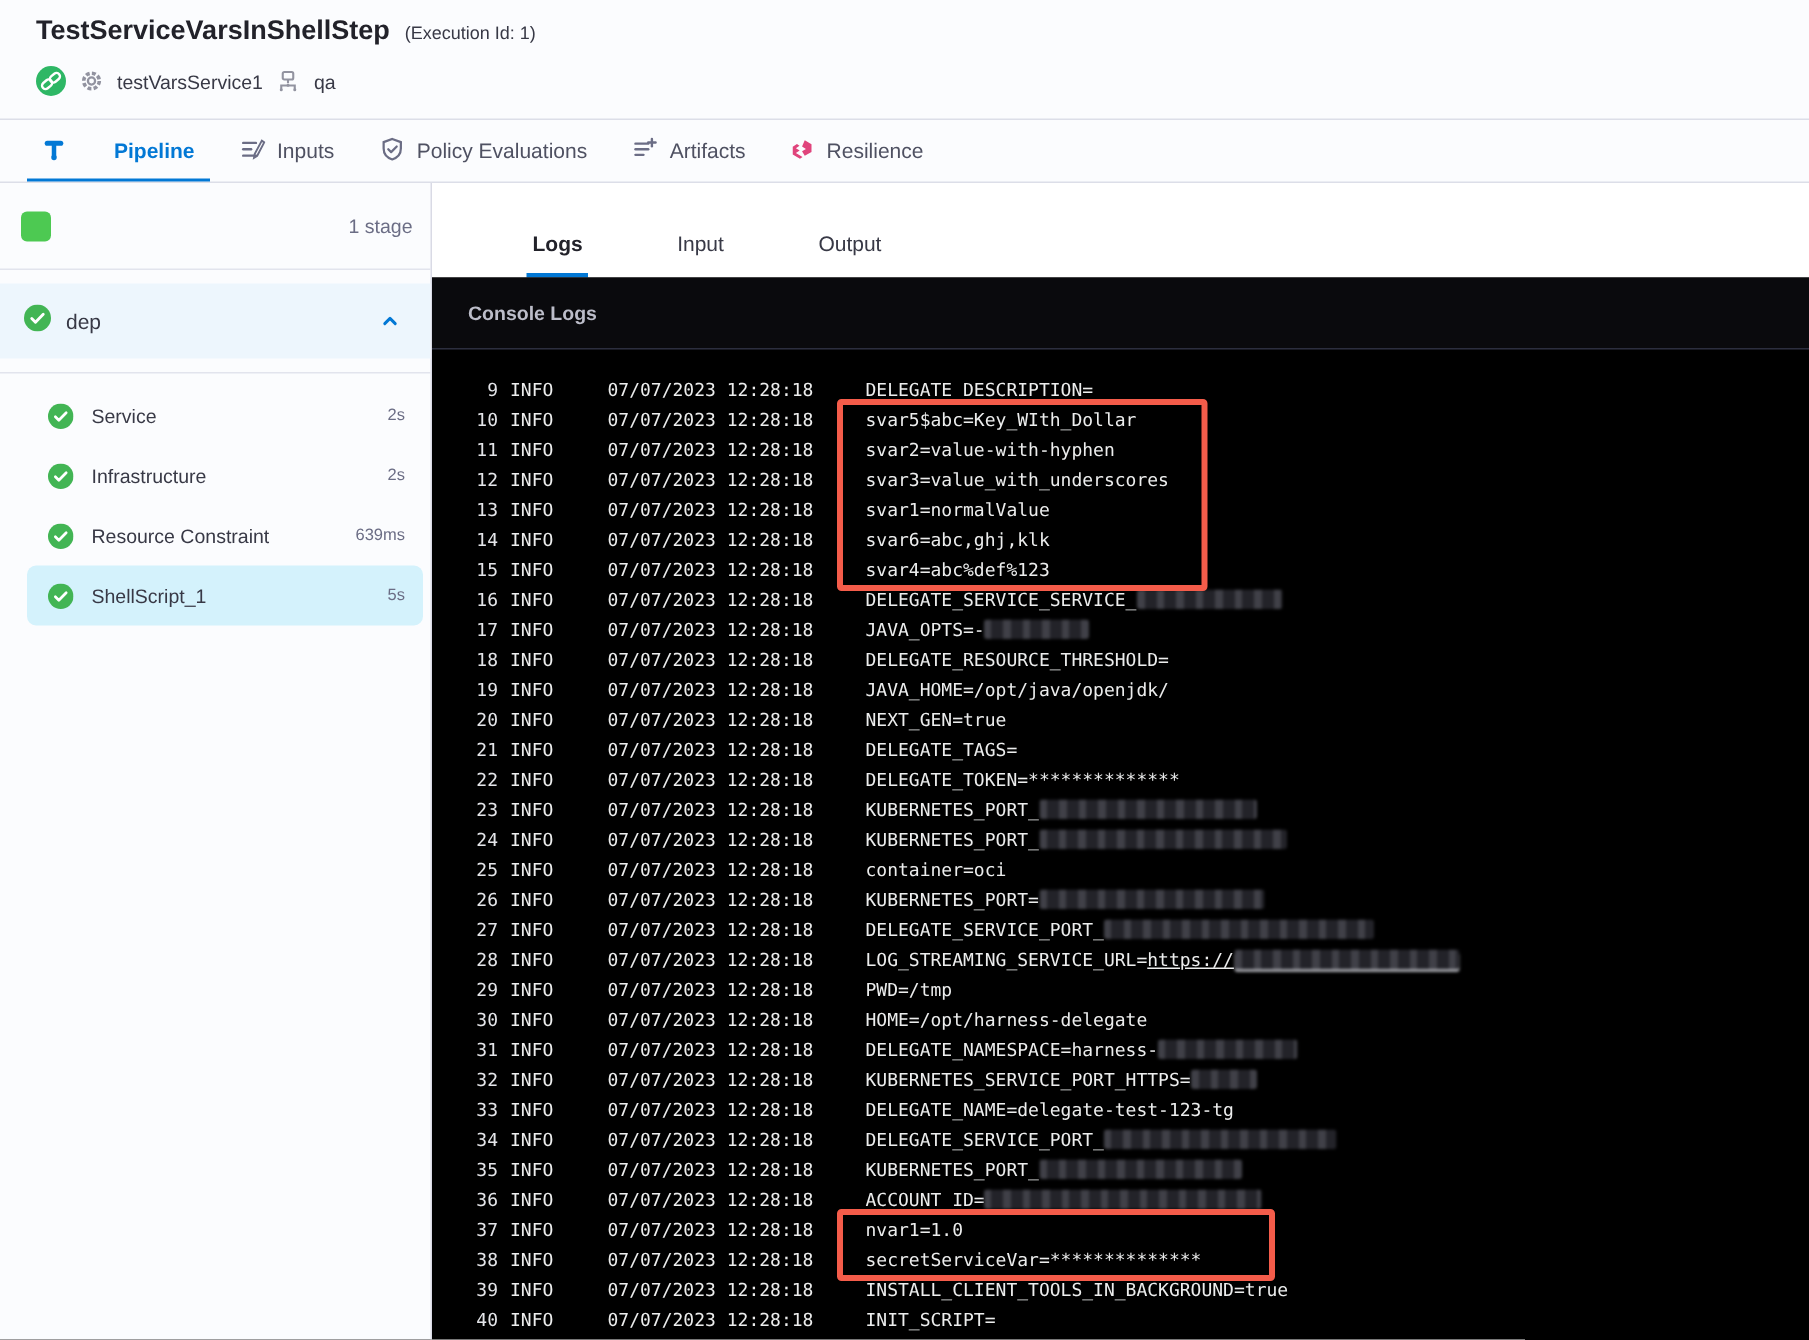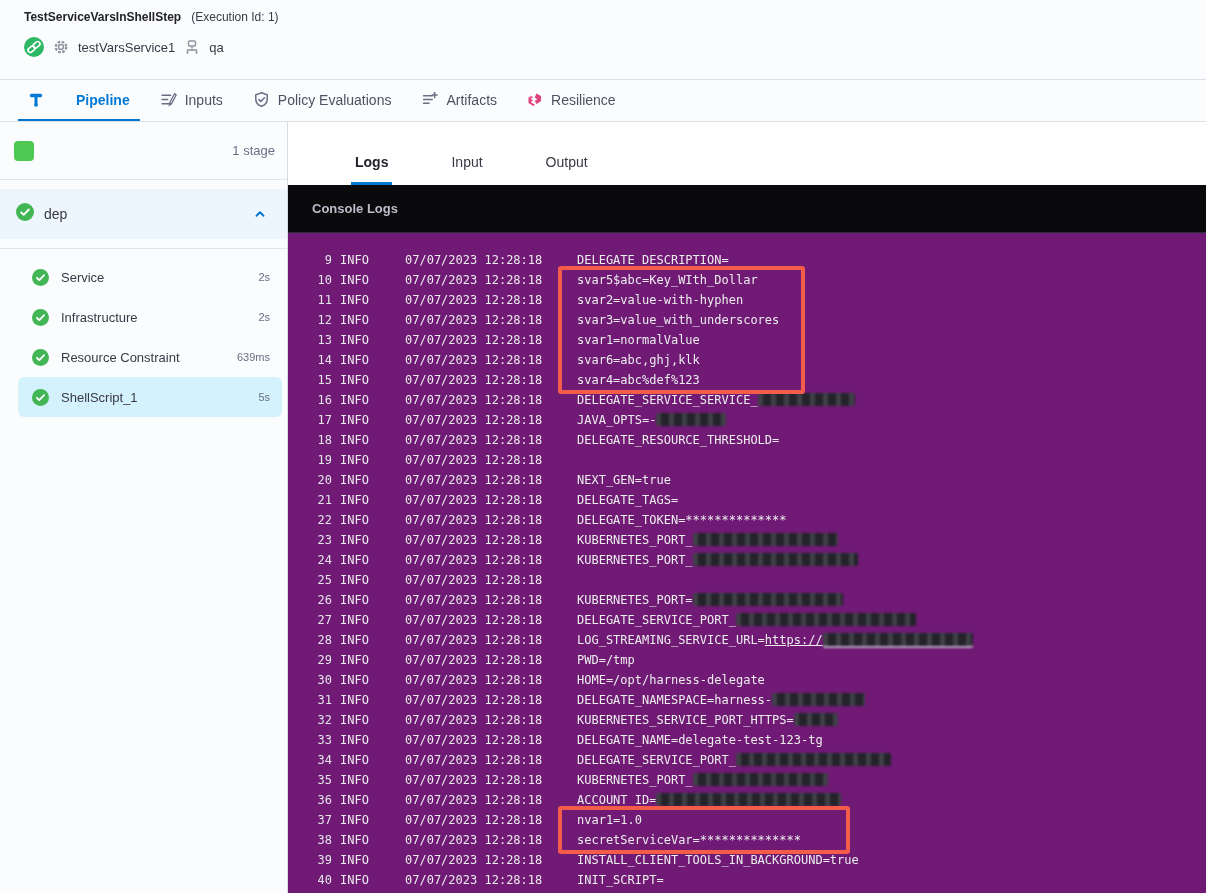--- a/index.html
+++ b/index.html
@@ -5,21 +5,21 @@
   * { box-sizing: border-box; }
   html,body { margin:0; padding:0; }
   body {
     width:1206px; height:893px; overflow:hidden;
     font-family:"Liberation Sans", sans-serif;
     background:#ffffff; color:#22222a;
   }
   
   .header { height:80px; background:#fbfcfe; border-bottom:1px solid #dcdee8; padding:10px 24px 0 24px; }
   .title-row { display:flex; align-items:baseline; gap:10px; }
-  .page-title { font-size:12px; font-weight:700; color:#22222a; margin:0; }
+  .page-title { font-size:18px; font-weight:700; color:#22222a; margin:0; }
   .exec-id { font-size:12px; color:#383946; }
   .meta-row { display:flex; align-items:center; gap:9px; margin-top:13px; }
   .meta-row .meta-label { font-size:13px; color:#383946; }
   .meta-row .micon { display:flex; align-items:center; }
   
   .main-tabs { height:42px; background:#fbfcfe; border-bottom:1px solid #dcdee8; display:flex; align-items:stretch; gap:10px; padding-left:18px; }
   .main-tab { display:flex; align-items:center; gap:8px; padding:0 10px; font-size:14px; color:#4f5162; cursor:pointer; border-bottom:2px solid transparent; }
   .main-tab.active { color:#0278d5; font-weight:700; border-bottom:2px solid #0278d5;gap:32px; }
   
   .content { display:flex; height:771px; }
@@ -34,21 +34,21 @@
   .steps { margin-top:9px; border-top:1px solid #e2e4ed; padding-top:8px; }
   .step { height:40px; margin:0 5px 0 18px; padding-left:14px; display:flex; align-items:center; gap:12px; border-radius:6px; cursor:pointer; }
   .step.selected { background:#d4f2fc; }
   .step-label { font-size:13px; color:#383946; }
   .step-duration { margin-left:auto; font-size:11px; color:#6b6d85; padding-right:12px; }
   
   .log-section { flex:1; display:flex; flex-direction:column; background:#fff; }
   .log-tabs { height:63px; display:flex; align-items:flex-end; gap:16px; padding-left:24px; background:#ffffff; }
   .log-tab { font-size:14px; color:#383946; padding:0 4px 15px 4px; cursor:pointer;margin-left:39px; }
   .log-tab.active { font-weight:700; color:#22222a; padding-bottom:12px; border-bottom:3px solid #0278d5; }
-  .console { flex:1; display:flex; flex-direction:column; background:#701a75; }
+  .console { flex:1; display:flex; flex-direction:column; background:#000000; }
   .console-header { height:48px; min-height:48px; background:#0a0a0d; border-bottom:1px solid #2c2e3e; display:flex; align-items:center; padding-left:24px; font-size:13px; font-weight:700; color:#bcbdc9; }
   .console-body { position:relative; flex:1; overflow:hidden; padding-top:17px; font-family:"DejaVu Sans Mono", monospace; font-size:12px; color:#eceded; }
   .log-line { display:grid; grid-template-columns:44px 73px 172px auto; height:20px; line-height:20px; white-space:pre; }
   .log-num { text-align:right; color:#e4e5e9; }
   .log-level { padding-left:8px; }
   .log-msg { overflow:hidden; }
   .log-link { text-decoration:underline; cursor:pointer; }
   .redact { display:inline-block; height:13px; border-radius:2px; vertical-align:-2px;
     background:#232329;
     background-image:repeating-linear-gradient(90deg, rgba(130,131,142,.30) 0 5px, rgba(35,35,41,0) 5px 13px);
@@ -225,27 +225,27 @@
           <div class="log-line"><span class="log-num">9</span><span class="log-level">INFO</span><span class="log-ts">07/07/2023 12:28:18</span><span class="log-msg">DELEGATE_DESCRIPTION=</span></div>
           <div class="log-line"><span class="log-num">10</span><span class="log-level">INFO</span><span class="log-ts">07/07/2023 12:28:18</span><span class="log-msg">svar5$abc=Key_WIth_Dollar</span></div>
           <div class="log-line"><span class="log-num">11</span><span class="log-level">INFO</span><span class="log-ts">07/07/2023 12:28:18</span><span class="log-msg">svar2=value-with-hyphen</span></div>
           <div class="log-line"><span class="log-num">12</span><span class="log-level">INFO</span><span class="log-ts">07/07/2023 12:28:18</span><span class="log-msg">svar3=value_with_underscores</span></div>
           <div class="log-line"><span class="log-num">13</span><span class="log-level">INFO</span><span class="log-ts">07/07/2023 12:28:18</span><span class="log-msg">svar1=normalValue</span></div>
           <div class="log-line"><span class="log-num">14</span><span class="log-level">INFO</span><span class="log-ts">07/07/2023 12:28:18</span><span class="log-msg">svar6=abc,ghj,klk</span></div>
           <div class="log-line"><span class="log-num">15</span><span class="log-level">INFO</span><span class="log-ts">07/07/2023 12:28:18</span><span class="log-msg">svar4=abc%def%123</span></div>
           <div class="log-line"><span class="log-num">16</span><span class="log-level">INFO</span><span class="log-ts">07/07/2023 12:28:18</span><span class="log-msg">DELEGATE_SERVICE_SERVICE_<span class="redact" style="width: 97px;"></span></span></div>
           <div class="log-line"><span class="log-num">17</span><span class="log-level">INFO</span><span class="log-ts">07/07/2023 12:28:18</span><span class="log-msg">JAVA_OPTS=-<span class="redact" style="width: 70px;"></span></span></div>
           <div class="log-line"><span class="log-num">18</span><span class="log-level">INFO</span><span class="log-ts">07/07/2023 12:28:18</span><span class="log-msg">DELEGATE_RESOURCE_THRESHOLD=</span></div>
-          <div class="log-line"><span class="log-num">19</span><span class="log-level">INFO</span><span class="log-ts">07/07/2023 12:28:18</span></div>
+          <div class="log-line"><span class="log-num">19</span><span class="log-level">INFO</span><span class="log-ts">07/07/2023 12:28:18</span><span class="log-msg">JAVA_HOME=/opt/java/openjdk/</span></div>
           <div class="log-line"><span class="log-num">20</span><span class="log-level">INFO</span><span class="log-ts">07/07/2023 12:28:18</span><span class="log-msg">NEXT_GEN=true</span></div>
           <div class="log-line"><span class="log-num">21</span><span class="log-level">INFO</span><span class="log-ts">07/07/2023 12:28:18</span><span class="log-msg">DELEGATE_TAGS=</span></div>
           <div class="log-line"><span class="log-num">22</span><span class="log-level">INFO</span><span class="log-ts">07/07/2023 12:28:18</span><span class="log-msg">DELEGATE_TOKEN=**************</span></div>
           <div class="log-line"><span class="log-num">23</span><span class="log-level">INFO</span><span class="log-ts">07/07/2023 12:28:18</span><span class="log-msg">KUBERNETES_PORT_<span class="redact" style="width: 145px;"></span></span></div>
           <div class="log-line"><span class="log-num">24</span><span class="log-level">INFO</span><span class="log-ts">07/07/2023 12:28:18</span><span class="log-msg">KUBERNETES_PORT_<span class="redact" style="width: 165px;"></span></span></div>
-          <div class="log-line"><span class="log-num">25</span><span class="log-level">INFO</span><span class="log-ts">07/07/2023 12:28:18</span></div>
+          <div class="log-line"><span class="log-num">25</span><span class="log-level">INFO</span><span class="log-ts">07/07/2023 12:28:18</span><span class="log-msg">container=oci</span></div>
           <div class="log-line"><span class="log-num">26</span><span class="log-level">INFO</span><span class="log-ts">07/07/2023 12:28:18</span><span class="log-msg">KUBERNETES_PORT=<span class="redact" style="width: 150px;"></span></span></div>
           <div class="log-line"><span class="log-num">27</span><span class="log-level">INFO</span><span class="log-ts">07/07/2023 12:28:18</span><span class="log-msg">DELEGATE_SERVICE_PORT_<span class="redact" style="width: 180px;"></span></span></div>
           <div class="log-line"><span class="log-num">28</span><span class="log-level">INFO</span><span class="log-ts">07/07/2023 12:28:18</span><span class="log-msg">LOG_STREAMING_SERVICE_URL=<span class="log-link">https://</span><span class="redact u" style="width: 150px;"></span></span></div>
           <div class="log-line"><span class="log-num">29</span><span class="log-level">INFO</span><span class="log-ts">07/07/2023 12:28:18</span><span class="log-msg">PWD=/tmp</span></div>
           <div class="log-line"><span class="log-num">30</span><span class="log-level">INFO</span><span class="log-ts">07/07/2023 12:28:18</span><span class="log-msg">HOME=/opt/harness-delegate</span></div>
           <div class="log-line"><span class="log-num">31</span><span class="log-level">INFO</span><span class="log-ts">07/07/2023 12:28:18</span><span class="log-msg">DELEGATE_NAMESPACE=harness-<span class="redact" style="width: 93px;"></span></span></div>
           <div class="log-line"><span class="log-num">32</span><span class="log-level">INFO</span><span class="log-ts">07/07/2023 12:28:18</span><span class="log-msg">KUBERNETES_SERVICE_PORT_HTTPS=<span class="redact" style="width: 44px;"></span></span></div>
           <div class="log-line"><span class="log-num">33</span><span class="log-level">INFO</span><span class="log-ts">07/07/2023 12:28:18</span><span class="log-msg">DELEGATE_NAME=delegate-test-123-tg</span></div>
           <div class="log-line"><span class="log-num">34</span><span class="log-level">INFO</span><span class="log-ts">07/07/2023 12:28:18</span><span class="log-msg">DELEGATE_SERVICE_PORT_<span class="redact" style="width: 155px;"></span></span></div>
           <div class="log-line"><span class="log-num">35</span><span class="log-level">INFO</span><span class="log-ts">07/07/2023 12:28:18</span><span class="log-msg">KUBERNETES_PORT_<span class="redact" style="width: 135px;"></span></span></div>

